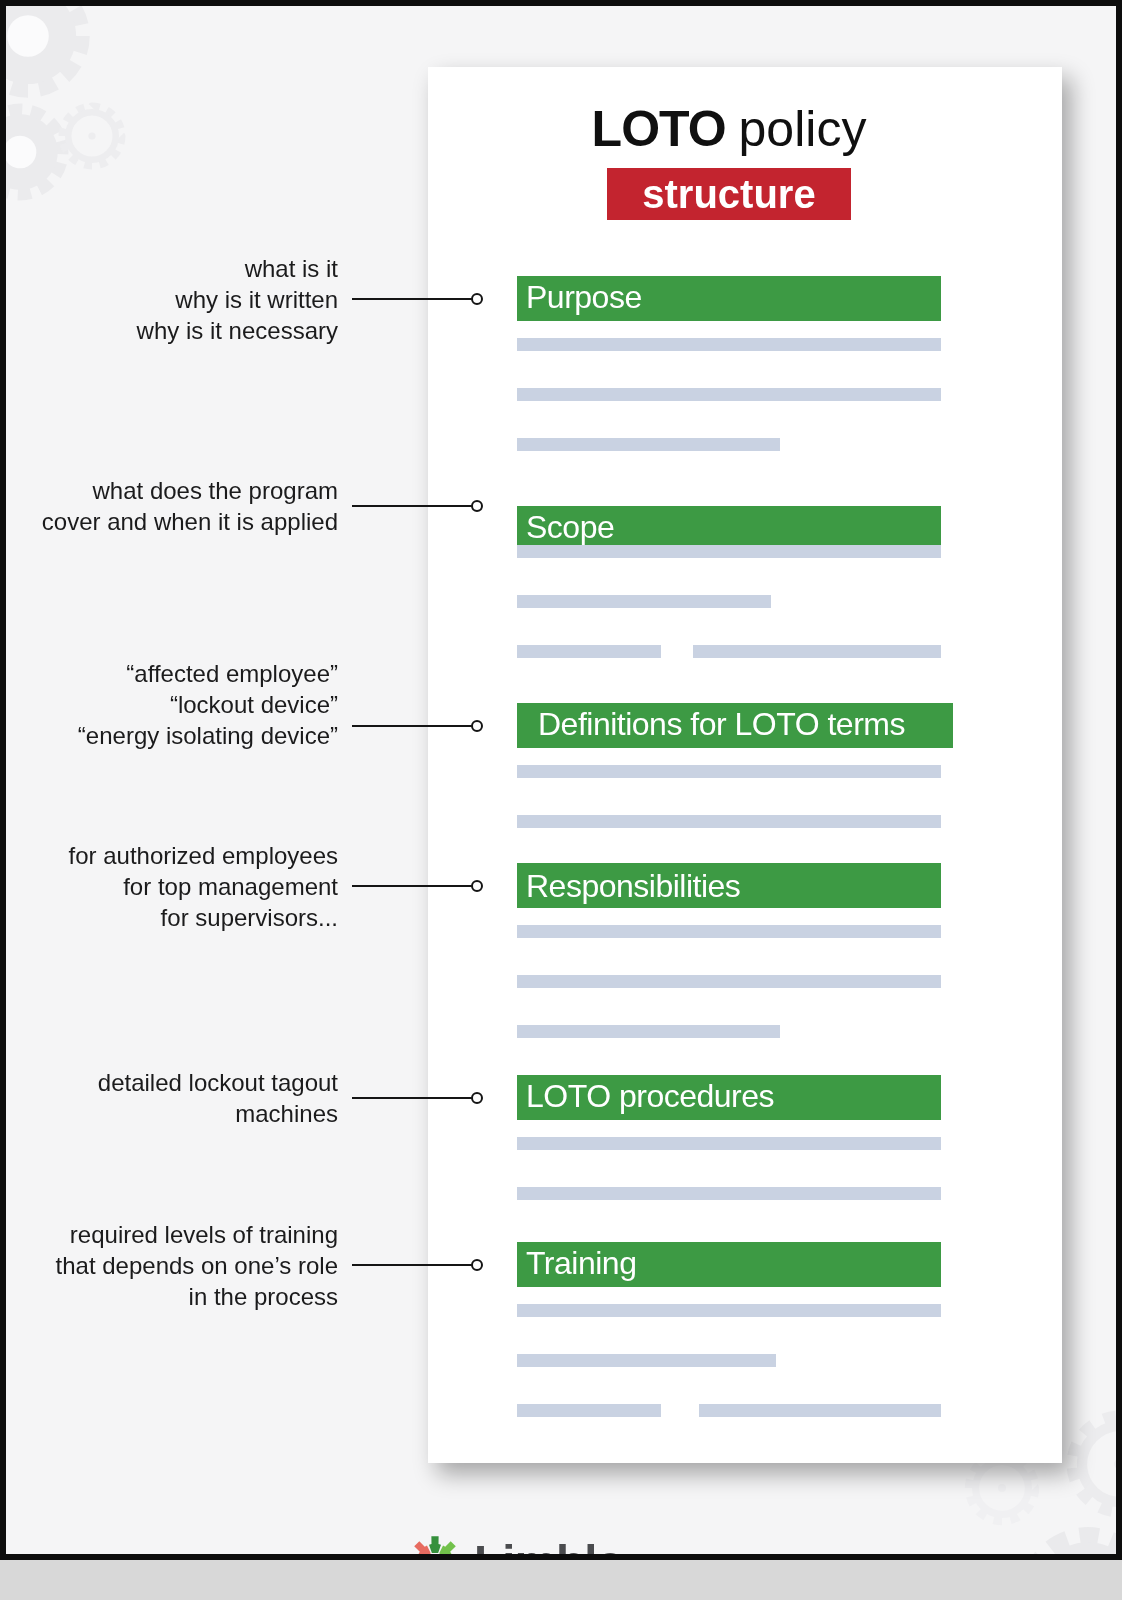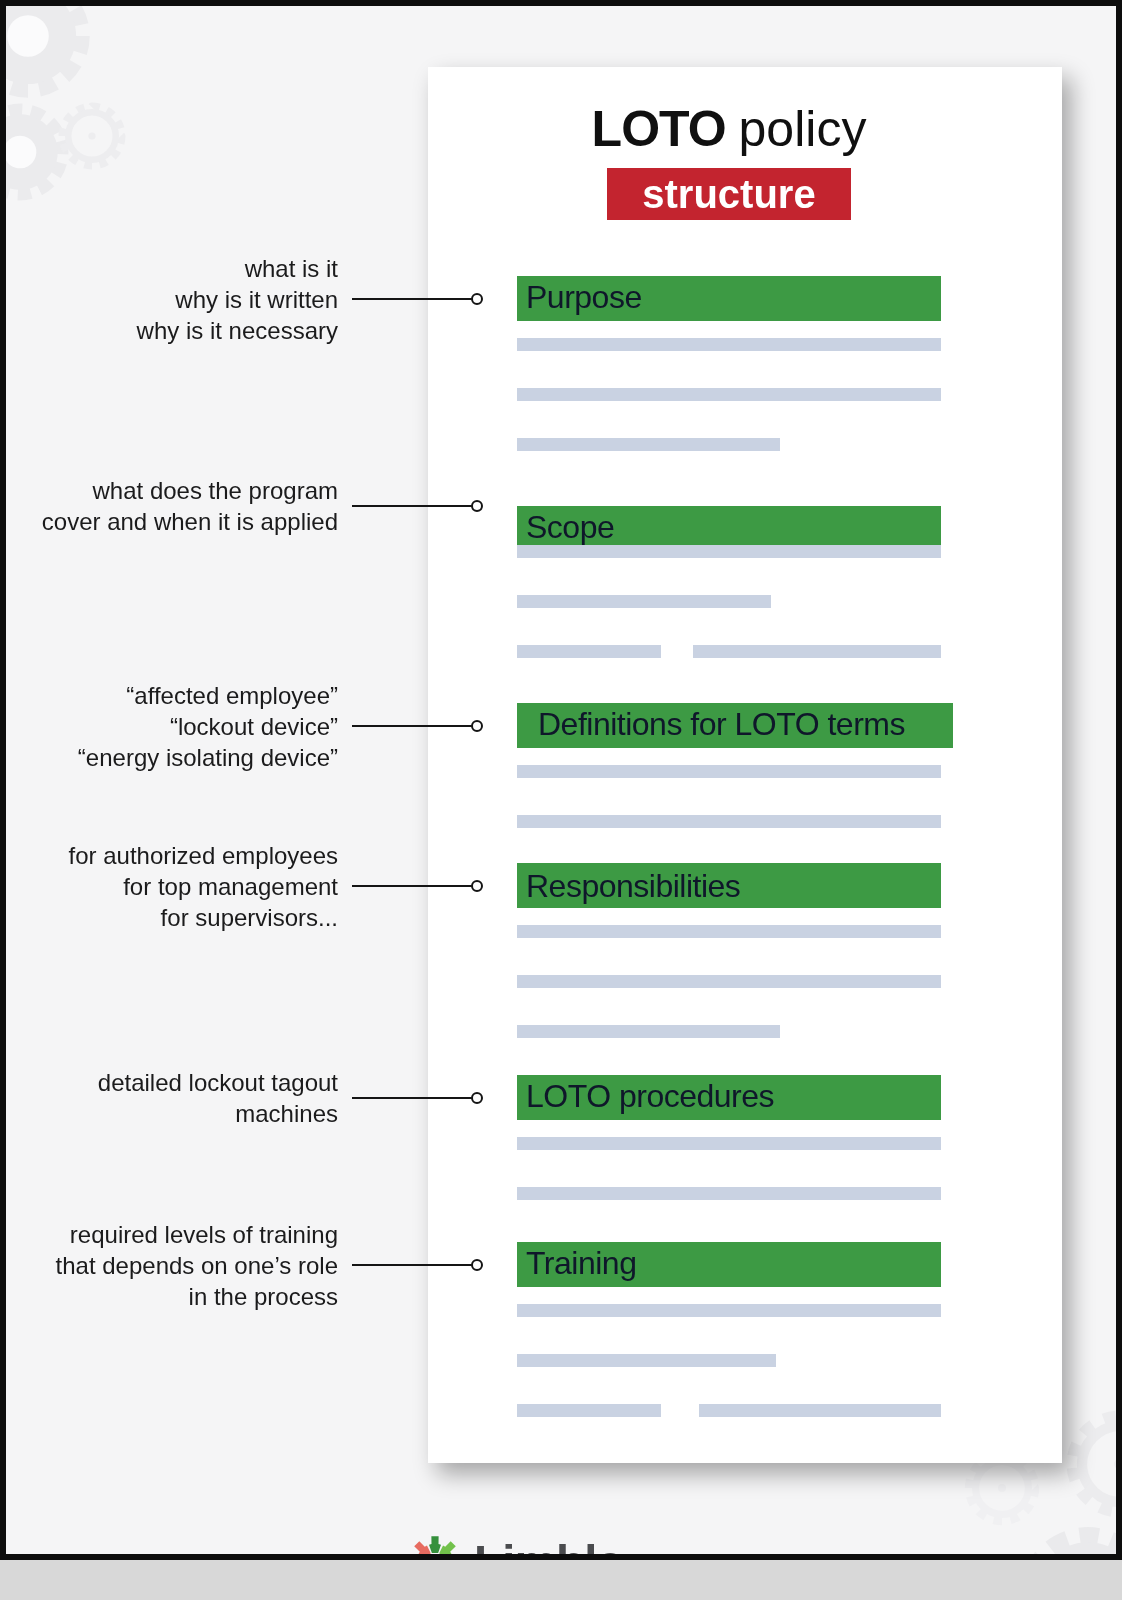--- a/index.html
+++ b/index.html
@@ -11,21 +11,21 @@
         box-shadow:9px 11px 22px rgba(0,0,0,.33);z-index:1;}
   .title{position:absolute;left:517px;top:100px;width:424px;display:flex;justify-content:center;
          gap:13px;z-index:2;font-size:50px;color:#101010;}
   .t-bold{font-weight:700;letter-spacing:-1px;}
   .t-reg{font-weight:400;}
   .badge{position:absolute;left:517px;top:168px;width:424px;display:flex;justify-content:center;z-index:2;}
   .badge-inner{background:var(--red,#c3242f);color:#ffffff;font-weight:700;font-size:40px;
                height:52px;line-height:52px;padding:0 35px;}
   .sec-bar{position:absolute;left:517px;width:424px;height:45px;background:var(--green,#3d9a44);
            z-index:2;display:flex;align-items:center;}
-  .sec-bar span{color:#0f172a;font-size:32px;letter-spacing:-0.5px;padding-left:9px;padding-bottom:3px;white-space:nowrap;}
+  .sec-bar span{color:#ffffff;font-size:32px;letter-spacing:-0.5px;padding-left:9px;padding-bottom:3px;white-space:nowrap;}
   .ph-line{position:absolute;height:13px;background:var(--ph,#c9d2e2);z-index:2;}
   .ann{position:absolute;right:784px;transform:translateY(-50%);text-align:right;z-index:2;
        font-size:24px;line-height:31px;color:#1b1b1c;white-space:nowrap;}
   .conn-line{position:absolute;left:352px;width:121px;height:2px;background:#151515;z-index:2;}
   .conn-dot{position:absolute;left:471px;width:12px;height:12px;border:2.5px solid #151515;
             border-radius:50%;background:#ffffff;box-sizing:border-box;z-index:2;}
   .footer{position:absolute;left:0;width:1122px;top:1534px;display:flex;justify-content:center;
           align-items:center;gap:12px;z-index:2;}
   .brand-text{display:flex;align-items:flex-end;}
   .brand-name{font-size:47px;font-weight:700;color:var(--brand,#4a4b4e);letter-spacing:-0.5px;}
@@ -94,21 +94,21 @@
         <div class="ann-line">what does the program</div>
         <div class="ann-line">cover and when it is applied</div>
       </div>
       <div class="conn-line" style="top: 505px;"></div>
       <div class="conn-dot" style="top: 500px;"></div>
       <div class="sec-bar" style="top: 703px; padding-left: 12px;">
         <span>Definitions for LOTO terms</span>
       </div>
       <div class="ph-line" style="top: 765px; left: 517px; width: 424px;"></div>
       <div class="ph-line" style="top: 815px; left: 517px; width: 424px;"></div>
-      <div class="ann" style="top: 726px;">
+      <div class="ann" style="top: 704px;">
         <div class="ann-line">“affected employee”</div>
         <div class="ann-line">“lockout device”</div>
         <div class="ann-line">“energy isolating device”</div>
       </div>
       <div class="conn-line" style="top: 725px;"></div>
       <div class="conn-dot" style="top: 720px;"></div>
       <div class="sec-bar" style="top: 863px; align-items: flex-end;">
         <span>Responsibilities</span>
       </div>
       <div class="ph-line" style="top: 925px; left: 517px; width: 424px;"></div>

